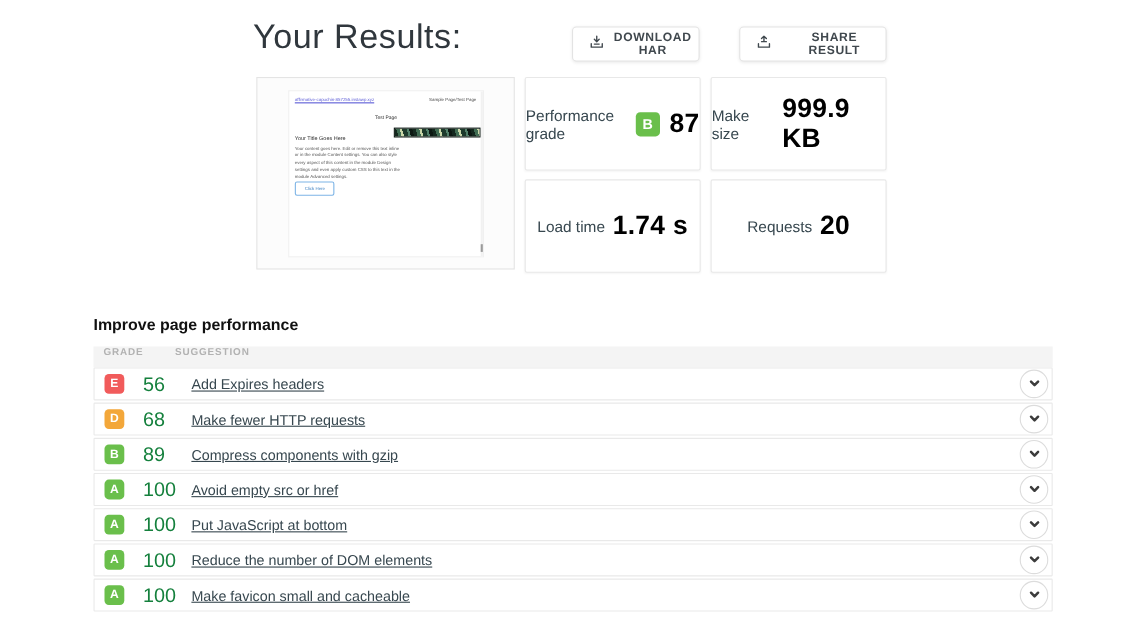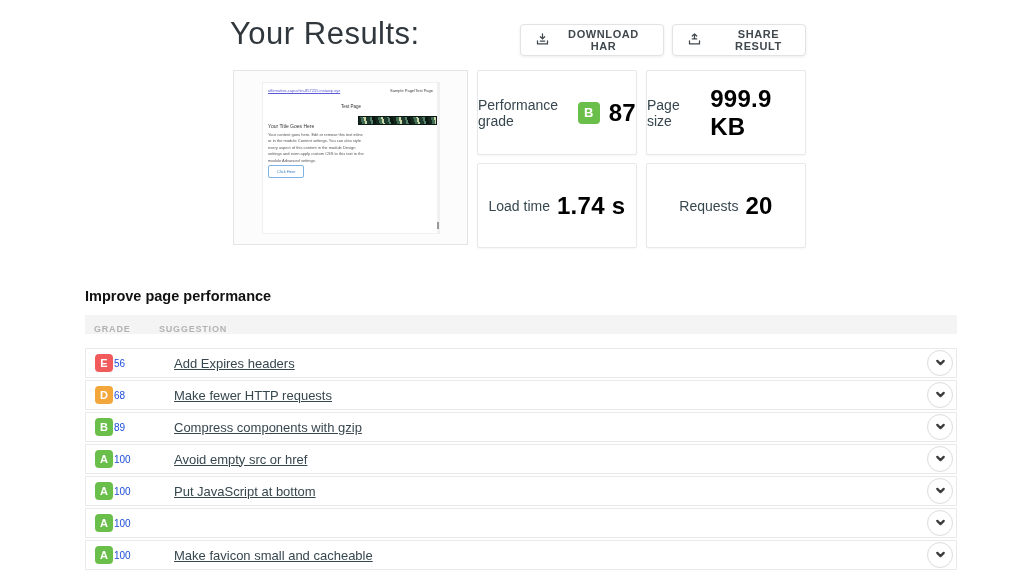--- a/index.html
+++ b/index.html
@@ -15,21 +15,21 @@
   .hdr-btn {
     position: absolute; top: 24px; height: 32px;
     display: flex; align-items: center; gap: 8px;
     background: #fff; border: 1px solid #e3e3e3; border-radius: 4px;
     box-shadow: 0 1px 3px rgba(0,0,0,0.08);
     padding: 0 14px; cursor: pointer;
     font-size: 11px; font-weight: 700; color: #40484e; letter-spacing: 0.6px;
     font-family: "Liberation Sans", sans-serif;
   }
   .hdr-btn svg { width: 15px; height: 15px; stroke: #40484e; fill: none; stroke-width: 2; }
-  #download-btn { left: 520px; width: 144px; }
+  #download-btn { left: 520px; width: 116px; }
   #share-btn { left: 672px; width: 134px; gap: 24px; }
 
   
   .thumb-box {
     position: absolute; left: 233px; top: 70px; width: 235px; height: 175px;
     background: #fcfcfc; border: 1px solid #e4e4e4; cursor: pointer;
   }
   .thumb-page {
     position: absolute; left: 28px; top: 11px; width: 178px; height: 152px;
     background: #fff; border: 1px solid #f0f0f0; overflow: hidden;
@@ -73,37 +73,37 @@
   }
   .grade-badge.green { background: #6abf4b; }
 
   
   .improve-title {
     position: absolute; left: 85px; top: 288px;
     font-size: 14.5px; font-weight: 700; color: #111;
   }
   .suggest-table { position: absolute; left: 85px; top: 315px; width: 872px; }
   .table-head {
-    height: 19px; background: #f4f4f4; margin-bottom: 14px;
-    display: flex; align-items: flex-end;
+    height: 19px; background: #f4f4f4; margin-bottom: 0;
+    display: flex; align-items: flex-start;
     font-size: 9px; font-weight: 700; color: #b2b2b2; letter-spacing: 0.8px;
   }
   .th-grade { padding-left: 9px; width: 74px; }
   .th-suggestion { padding-left: 0; }
   .s-row {
     height: 30px; margin-bottom: 2px; background: #fff;
     border: 1px solid #e9e9e9; border-radius: 1px;
     display: flex; align-items: center;
   }
   .row-badge {
     width: 18px; height: 18px; border-radius: 4px; margin-left: 9px;
     color: #fff; font-size: 11px; font-weight: 700; text-align: center; line-height: 18px;
     flex: none;
   }
-  .row-score { width: 47px; padding-left: 1px; font-size: 10px; color: #1d4ed8; flex: none; }
+  .row-score { width: 47px; padding-left: 17px; font-size: 18px; color: #15803d; flex: none; }
   .row-suggestion { padding-left: 14px; font-size: 13px; color: #37474f; text-decoration: underline; }
   .row-expand {
     margin-left: auto; margin-right: 3px; width: 26px; height: 26px; flex: none;
     border: 1px solid #dcdcdc; border-radius: 50%; background: #fff; cursor: pointer;
     display: flex; align-items: center; justify-content: center;
   }
   .row-expand svg { width: 11px; height: 11px; stroke: #3c3c3c; stroke-width: 2.5; fill: none; }
 </style>
 </head>
 <body>
@@ -149,21 +149,21 @@
 
   <div class="card" id="card-grade">
     <div class="card-label">Performance grade</div>
     <div class="card-value-row">
       <span class="grade-badge green">B</span>
       <span class="card-value">87</span>
     </div>
   </div>
 
   <div class="card" id="card-size">
-    <div class="card-label">Page size</div>
+    <div class="card-label">Make size</div>
     <div class="card-value">999.9 KB</div>
   </div>
 
   <div class="card" id="card-load">
     <div class="card-label">Load time</div>
     <div class="card-value">1.74 s</div>
   </div>
 
   <div class="card" id="card-req">
     <div class="card-label">Requests</div>
@@ -239,20 +239,21 @@
           <svg viewBox="0 0 12 12">
                 <path d="M2.5 4.2 6 7.8l3.5-3.6" stroke-linecap="round" stroke-linejoin="round"></path>
               </svg>
         </span>
       </button>
     </div>
 
     <div class="s-row">
       <span class="row-badge" style="background: rgb(106, 191, 75);">A</span>
       <span class="row-score">100</span>
+      <span class="row-suggestion">Reduce the number of DOM elements</span>
       <button class="row-expand">
         <span>
           <svg viewBox="0 0 12 12">
                 <path d="M2.5 4.2 6 7.8l3.5-3.6" stroke-linecap="round" stroke-linejoin="round"></path>
               </svg>
         </span>
       </button>
     </div>
 
     <div class="s-row">

